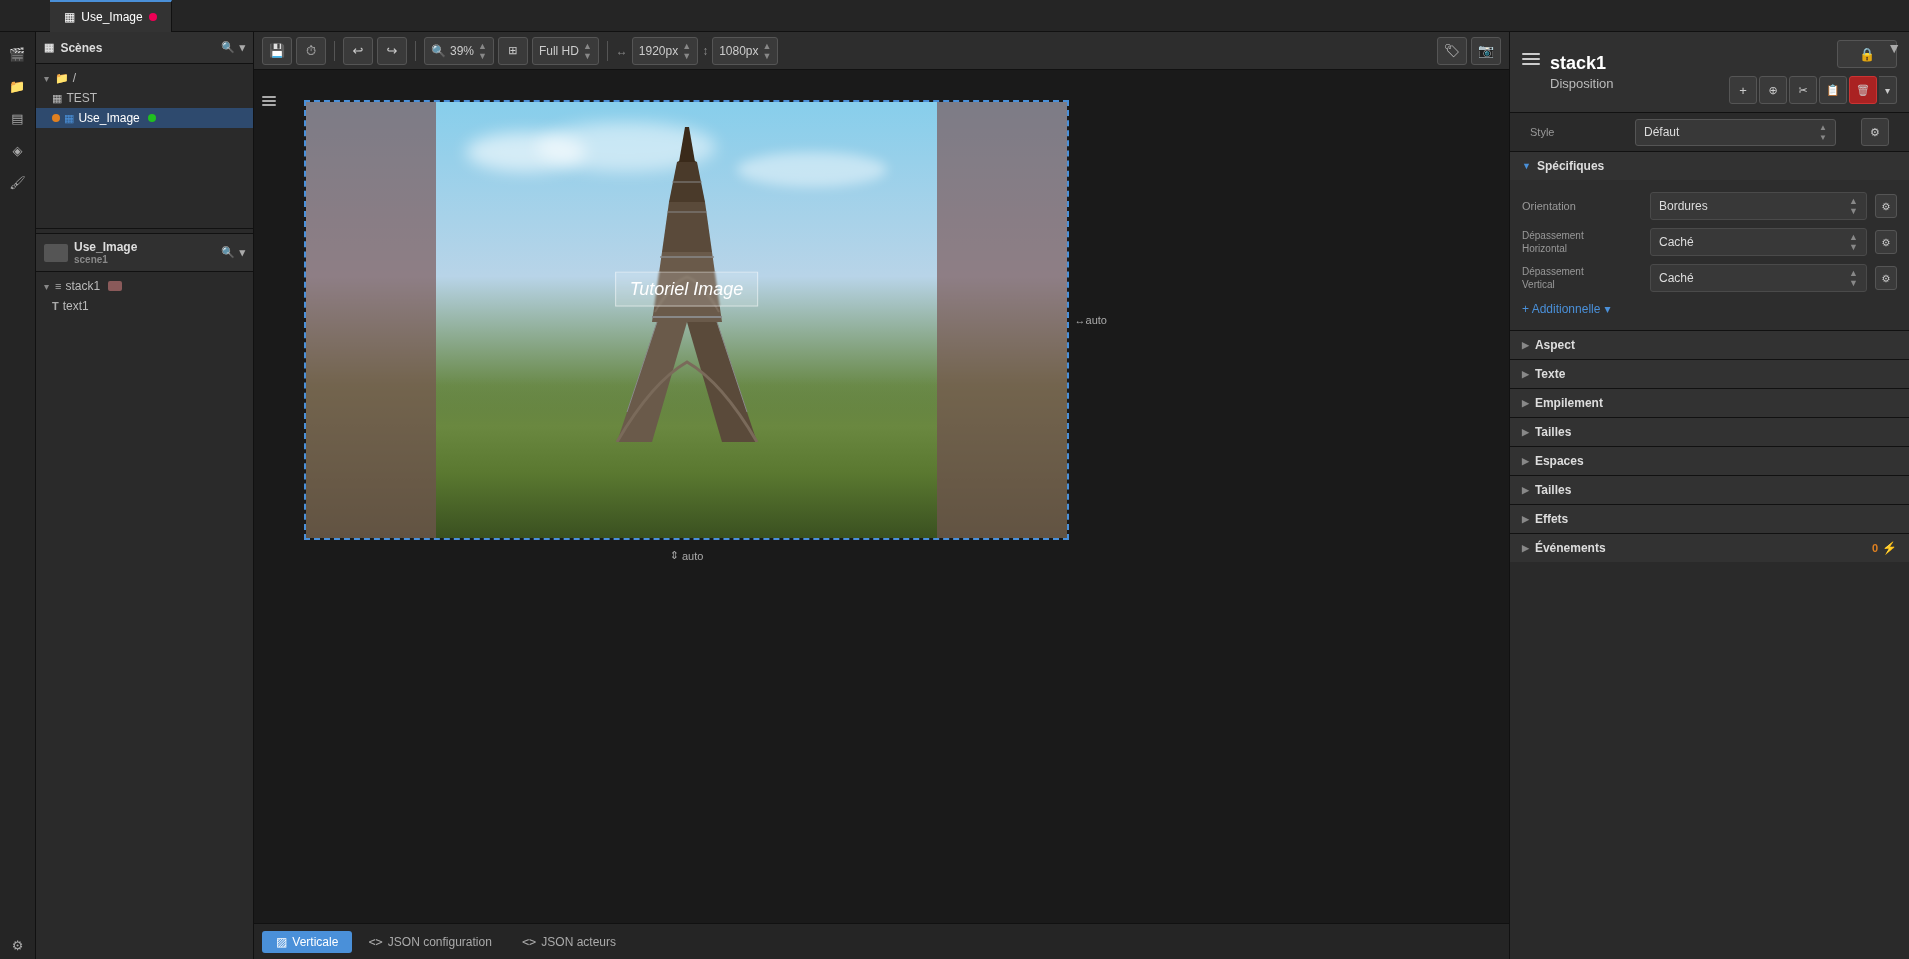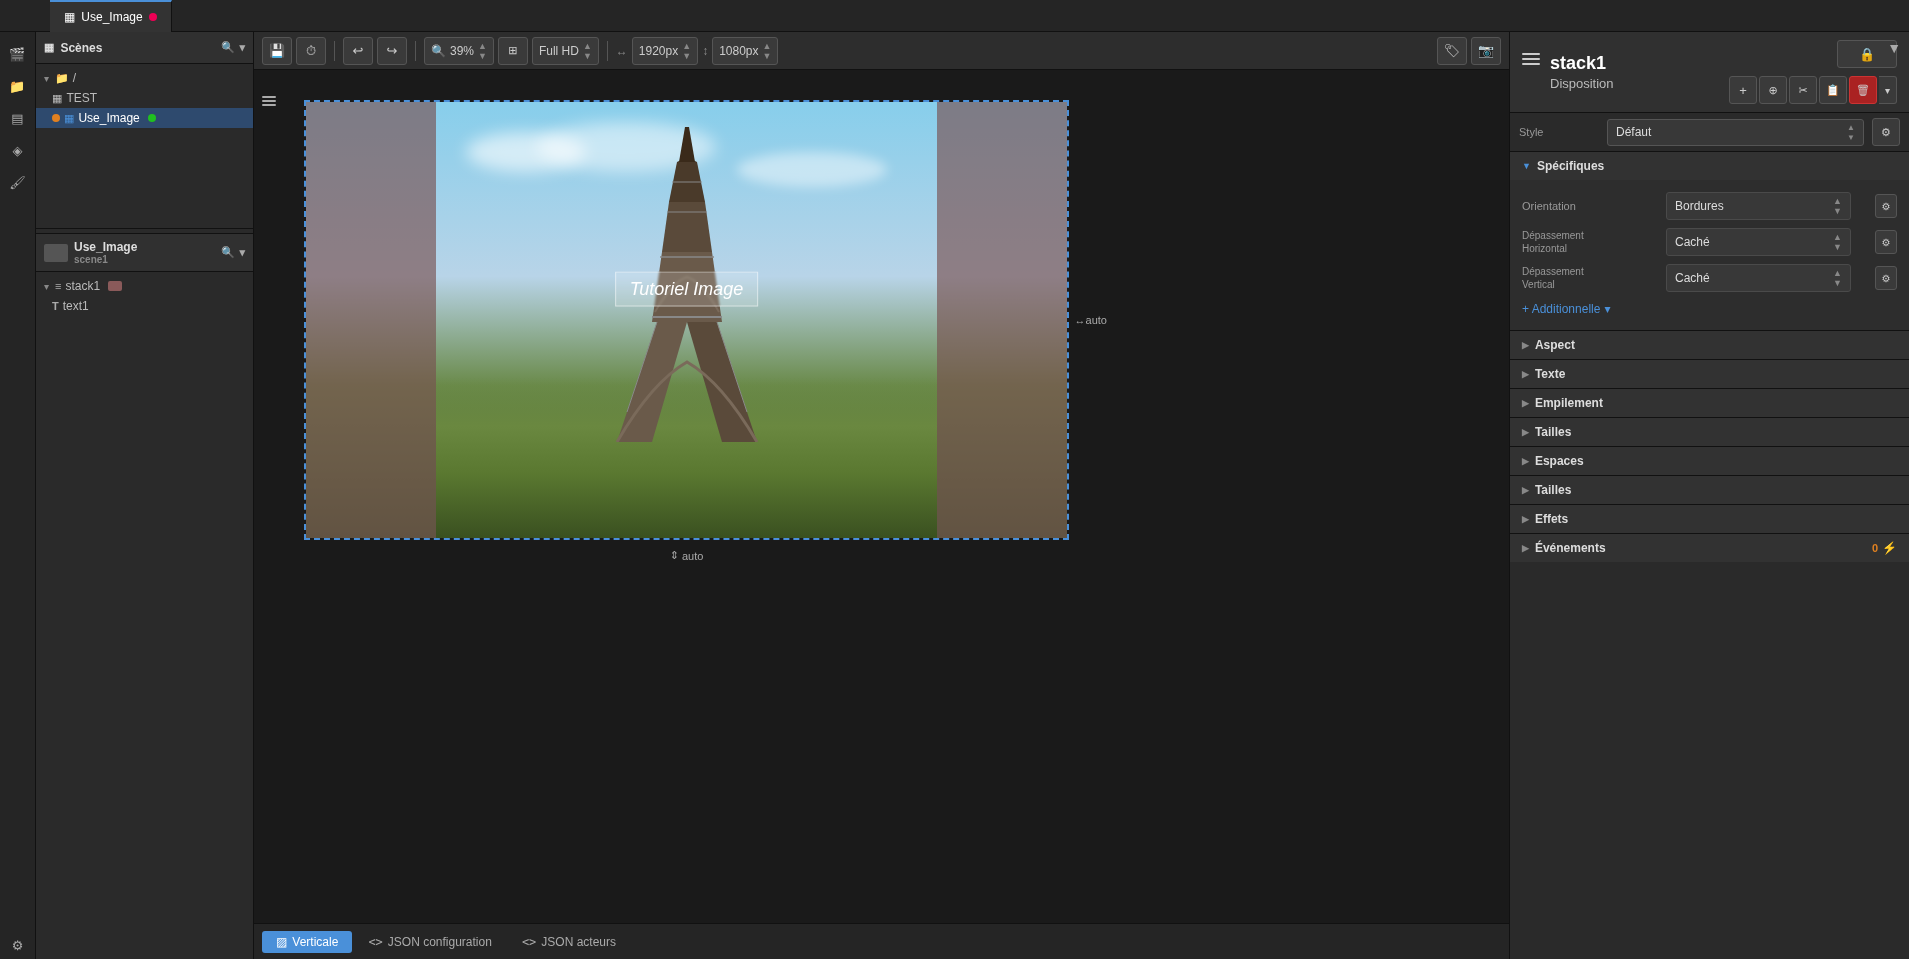--- a/index.html
+++ b/index.html
@@ -345,22 +345,22 @@
       border: 1px solid #555;
       border-left: none;
       border-radius: 0 3px 3px 0;
       color: #ccc;
       cursor: pointer;
       font-size: 10px;
     }
     .rp-field-row {
       display: flex;
       align-items: center;
-      padding: 5px 9px;
-      gap: 8px;
+      padding: 5px 20px;
+      gap: 25px;
     }
     .rp-label {
       color: #999;
       font-size: 11px;
       min-width: 80px;
     }
     .rp-value {
       color: #ddd;
       font-size: 12px;
       background: #383838;
@@ -392,21 +392,21 @@
 
     
     .specifiques-content {
       background: #2d2d2d;
       padding: 8px 0;
     }
     .content-row {
       display: flex;
       align-items: center;
       padding: 4px 12px;
-      gap: 24px;
+      gap: 8px;
     }
     .content-label {
       color: #999;
       font-size: 11px;
       min-width: 120px;
     }
     .content-value {
       color: #ddd;
       font-size: 12px;
       background: #383838;

